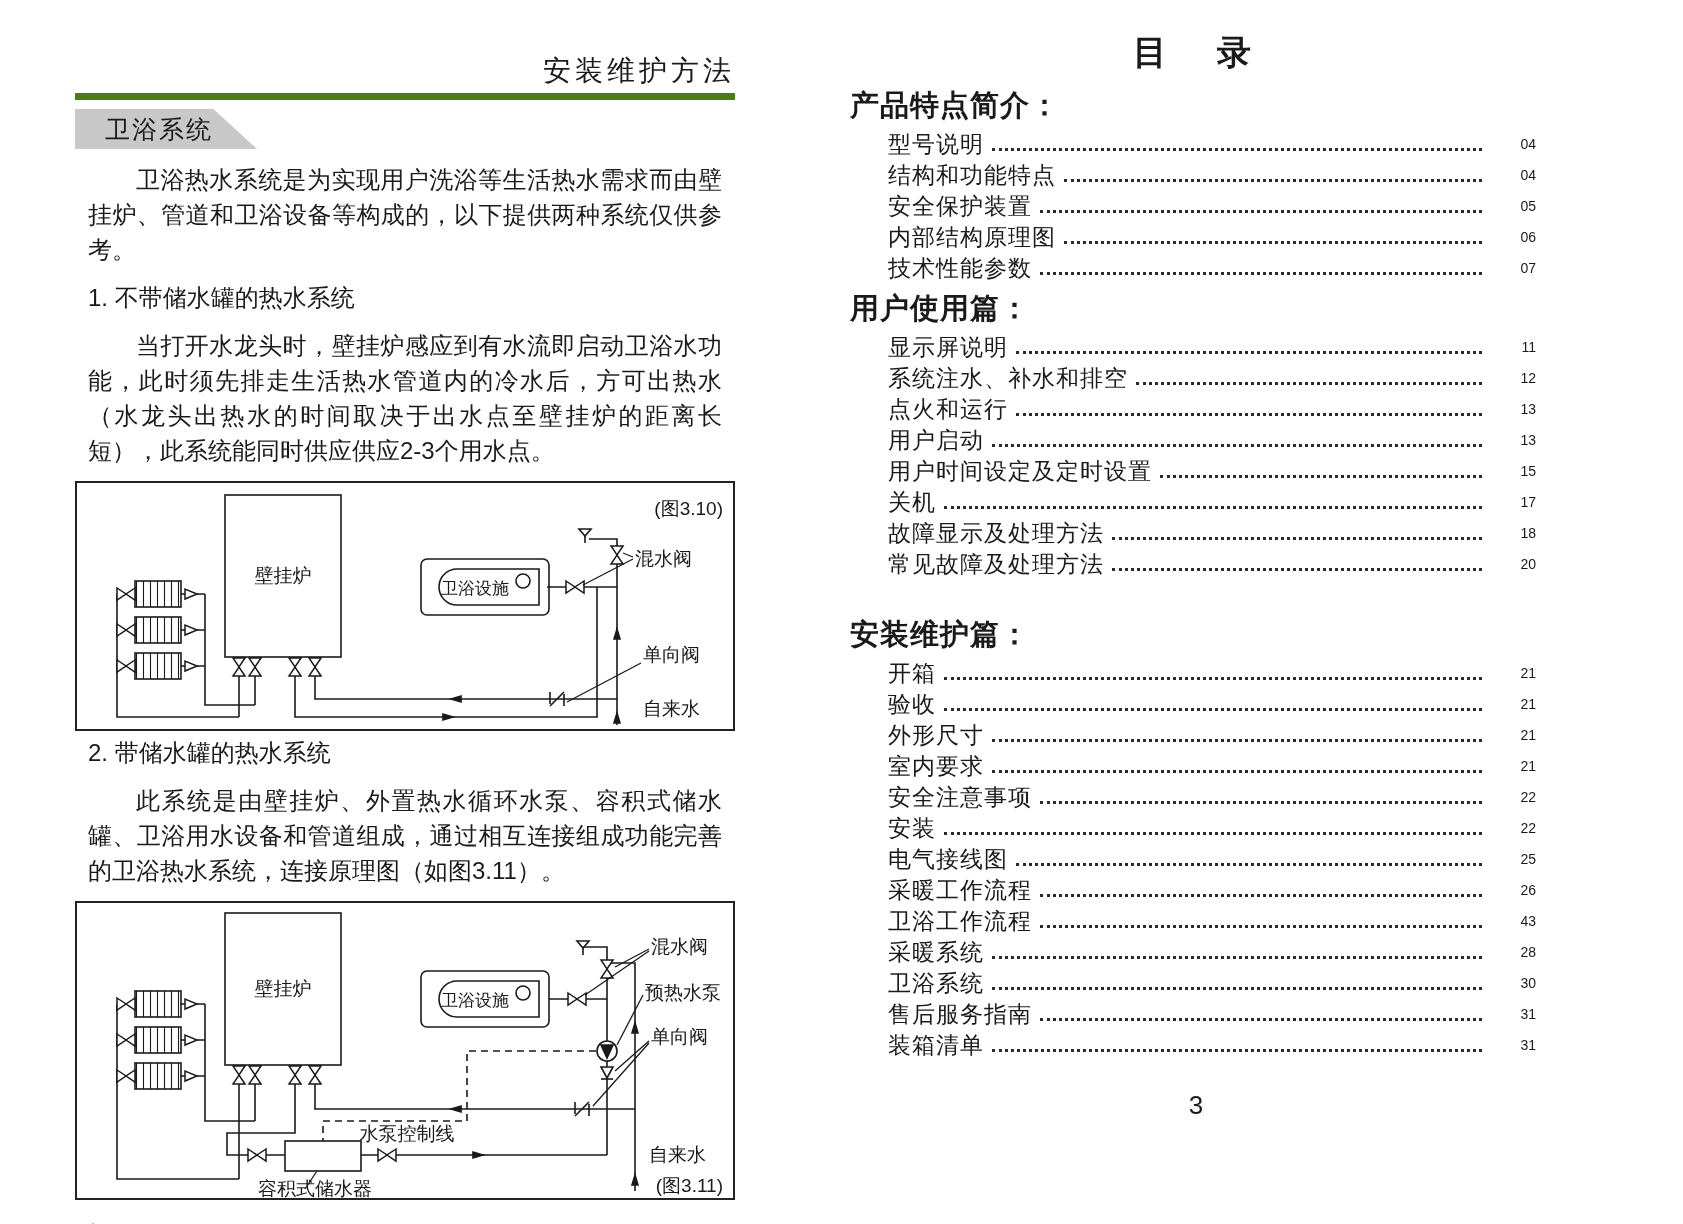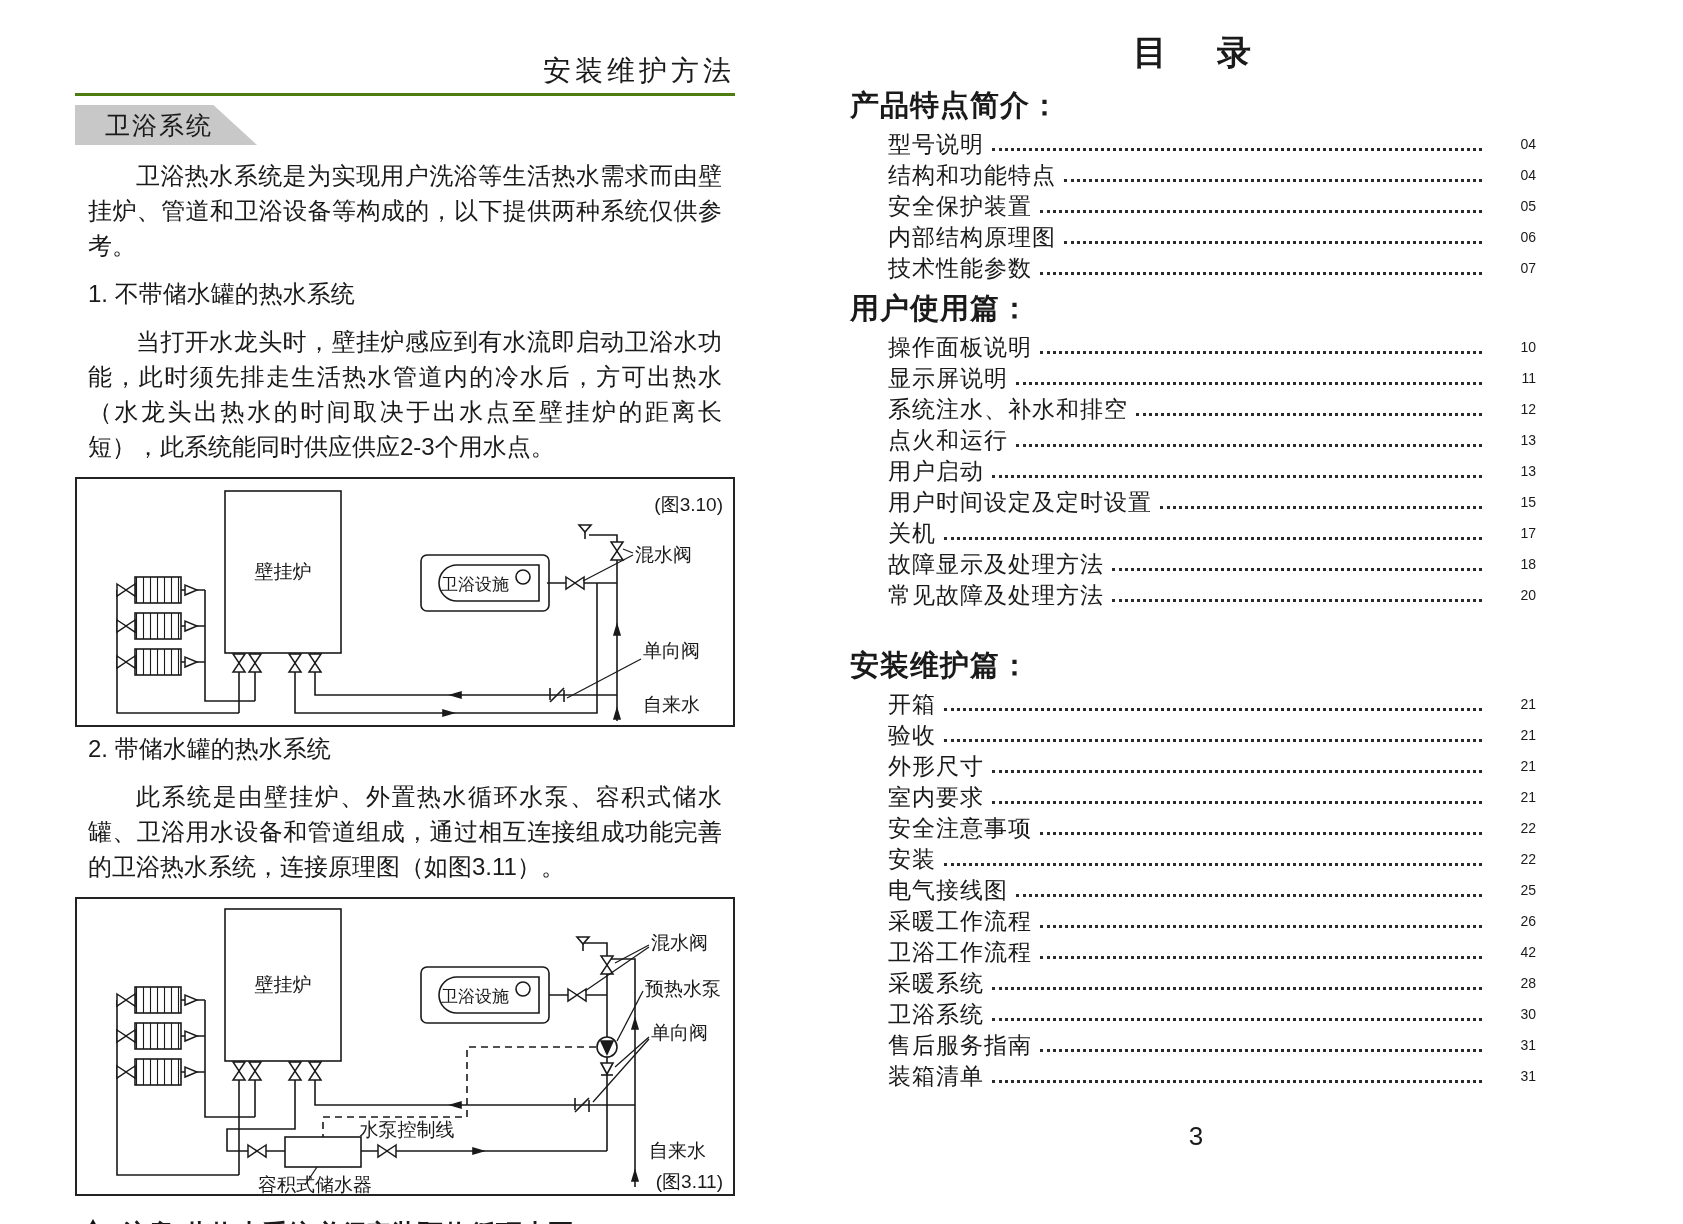--- a/index.html
+++ b/index.html
@@ -5,21 +5,21 @@
   html,body { margin:0; padding:0; }
   body {
     width:1683px; height:1224px; position:relative; overflow:hidden;
     background:#ffffff; color:#1a1a1a;
     font-family:"Liberation Sans", sans-serif;
   }
   
   .left-page { position:absolute; left:75px; top:54px; width:660px; }
   .lp-header {
     text-align:right; font-size:28px; letter-spacing:4px;
-    padding-bottom:5px; border-bottom:3px solid #4d7c0f; line-height:34px;
+    padding-bottom:5px; border-bottom:7px solid #4d7c0f; line-height:34px;
   }
   .tab {
     margin-top:9px; width:182px; height:40px; box-sizing:border-box;
     background:#c8c8c8; clip-path:polygon(0 0, 76% 0, 100% 100%, 0 100%);
     line-height:40px; padding-left:30px; font-size:25px; letter-spacing:2px;
   }
   .lp-body p { margin:13px; font-size:24px; line-height:35px; text-align:justify; }
   .indent { text-indent:2em; }
   .mt10 { margin-top:10px; }
   .figure { position:relative; border:2px solid #222; margin-top:3px; background:#fff; }
@@ -263,25 +263,20 @@
         </div>
         <div class="toc-row">
           <span class="toc-label">技术性能参数</span>
           <span class="toc-leader"></span>
           <span class="toc-page">07</span>
         </div>
       </div>
       <div class="toc-section">
         <div class="toc-heading">用户使用篇：</div>
         <div class="toc-row">
-          <span class="toc-label">操作面板说明</span>
-          <span class="toc-leader"></span>
-          <span class="toc-page">10</span>
-        </div>
-        <div class="toc-row">
           <span class="toc-label">显示屏说明</span>
           <span class="toc-leader"></span>
           <span class="toc-page">11</span>
         </div>
         <div class="toc-row">
           <span class="toc-label">系统注水、补水和排空</span>
           <span class="toc-leader"></span>
           <span class="toc-page">12</span>
         </div>
         <div class="toc-row">
@@ -353,21 +348,21 @@
           <span class="toc-page">25</span>
         </div>
         <div class="toc-row">
           <span class="toc-label">采暖工作流程</span>
           <span class="toc-leader"></span>
           <span class="toc-page">26</span>
         </div>
         <div class="toc-row">
           <span class="toc-label">卫浴工作流程</span>
           <span class="toc-leader"></span>
-          <span class="toc-page">42</span>
+          <span class="toc-page">43</span>
         </div>
         <div class="toc-row">
           <span class="toc-label">采暖系统</span>
           <span class="toc-leader"></span>
           <span class="toc-page">28</span>
         </div>
         <div class="toc-row">
           <span class="toc-label">卫浴系统</span>
           <span class="toc-leader"></span>
           <span class="toc-page">30</span>

